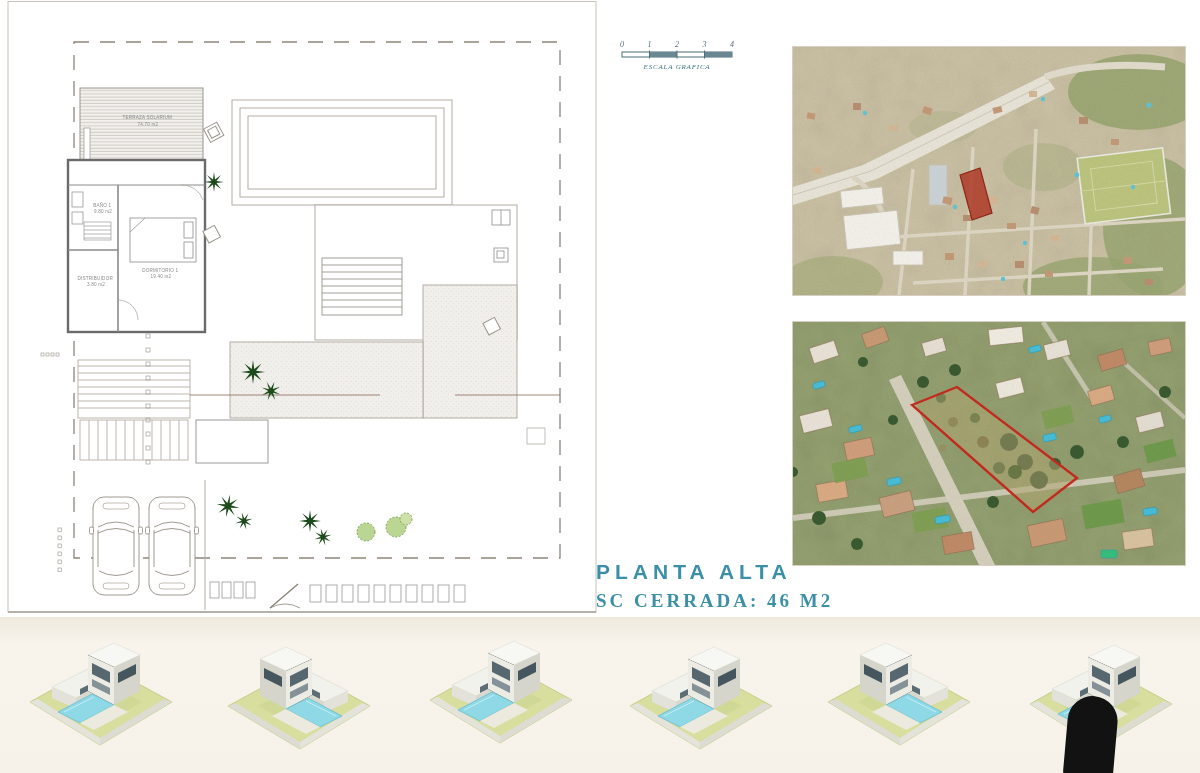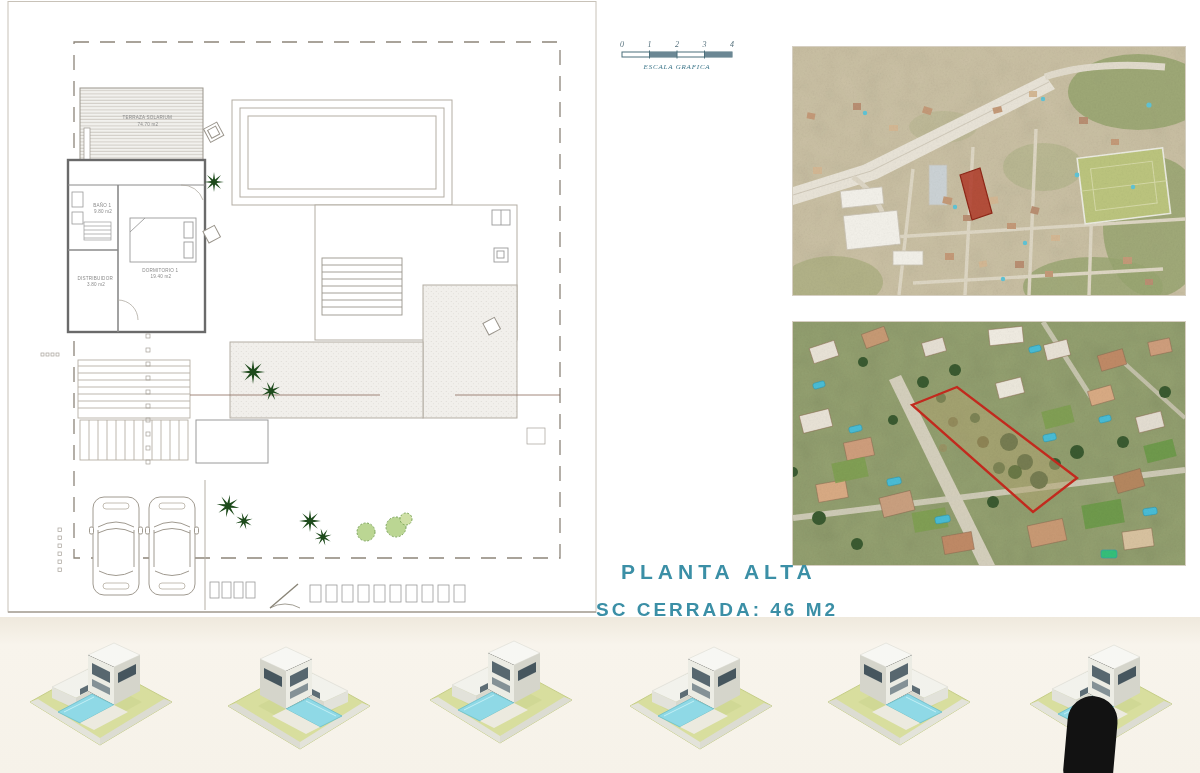--- a/index.html
+++ b/index.html
@@ -12,22 +12,22 @@
   #plan-wrap svg{display:block;}
   .plan-label{fill:#8a8a8a;font-size:4.6px;text-anchor:middle;letter-spacing:.2px;}
   
   #scalebar{position:absolute;left:618px;top:38px;width:124px;height:42px;}
   
   .photo{position:absolute;border:1px solid #d6cfc2;overflow:hidden;background:#cfc5ab;}
   #photo-top{left:792px;top:46px;width:392px;height:248px;}
   #photo-bottom{left:792px;top:321px;width:392px;height:243px;}
   
   #plan-title{position:absolute;left:596px;top:560px;width:330px;color:#3b8fa6;}
-  #plan-title .t1{font-size:21px;letter-spacing:5px;font-weight:600;padding-left:25px;}
-  #plan-title .t2{font-size:19px;letter-spacing:3px;font-weight:600;margin-top:15px;}
+  #plan-title .t1{font-size:21px;letter-spacing:5px;font-weight:600;}
+  #plan-title .t2{font-size:19px;letter-spacing:3px;font-weight:600;margin-top:6px;font-family:Liberation Serif, serif;}
   
   #footer{
     position:absolute;left:0;top:617px;width:1200px;height:156px;
     background:linear-gradient(#efe9dd,#f8f4ec 18%,#f6f2e9);
   }
   #cursor-blob{
     position:absolute;left:1066px;top:696px;width:50px;height:86px;
     background:#121212;border-radius:26px 26px 10px 10px;
     transform:rotate(5deg);
   }

